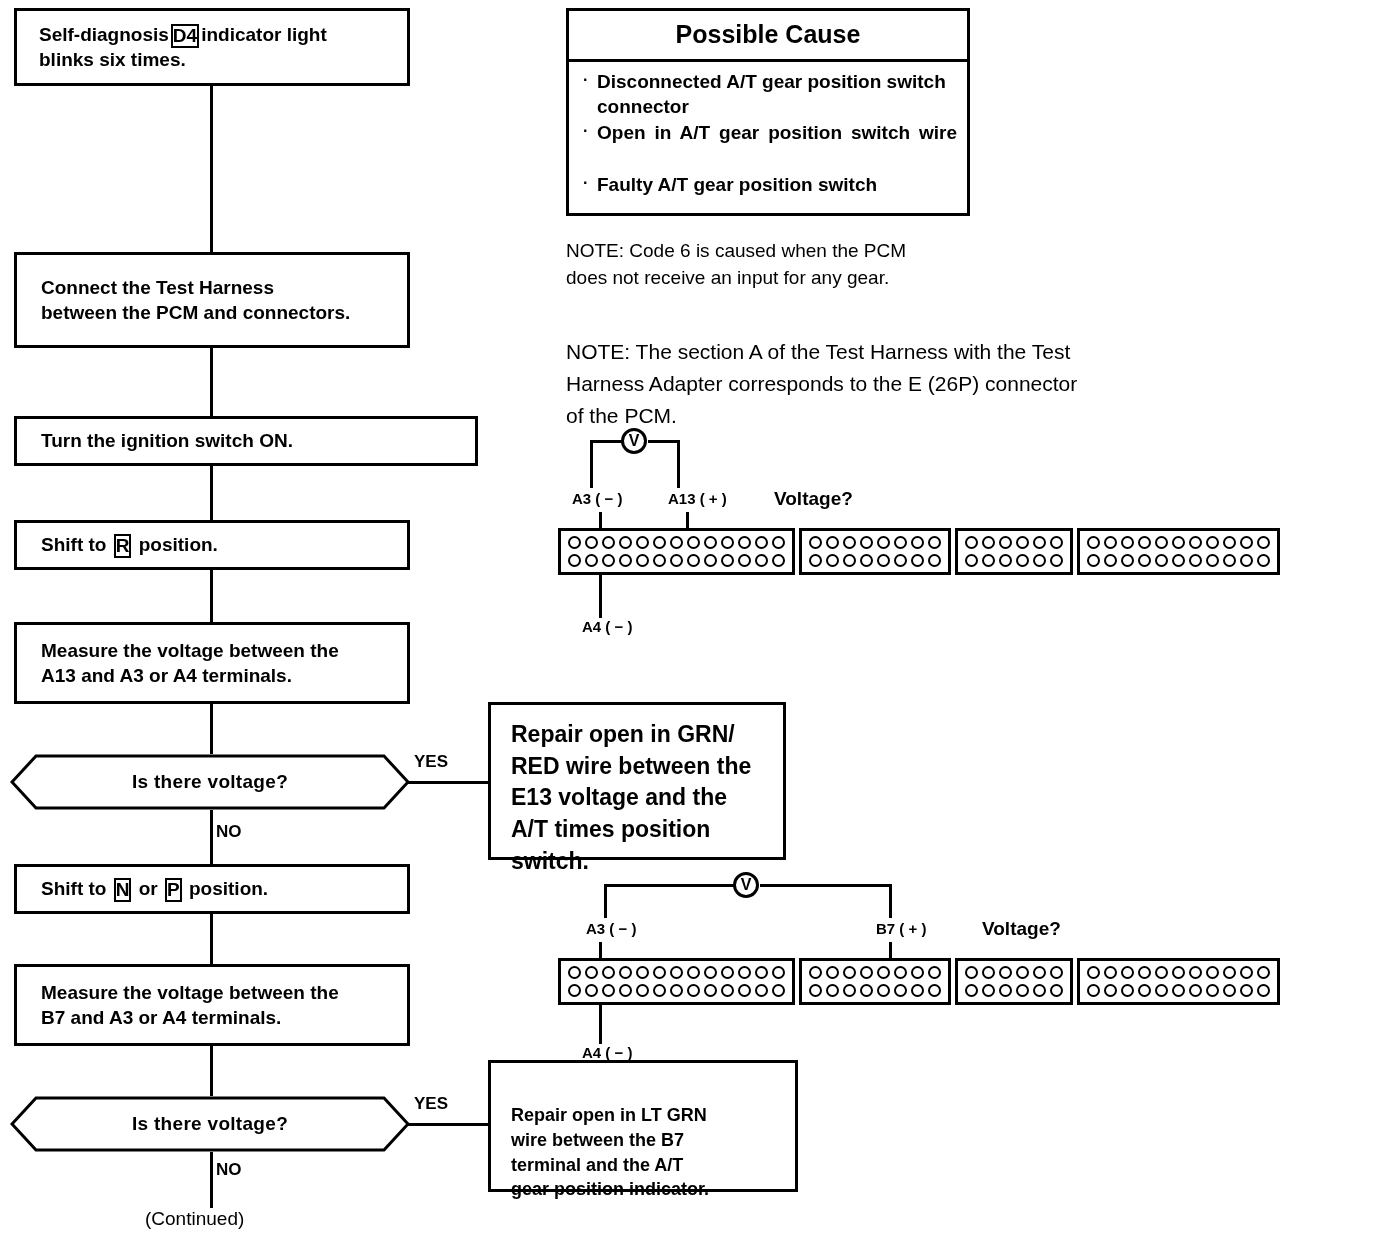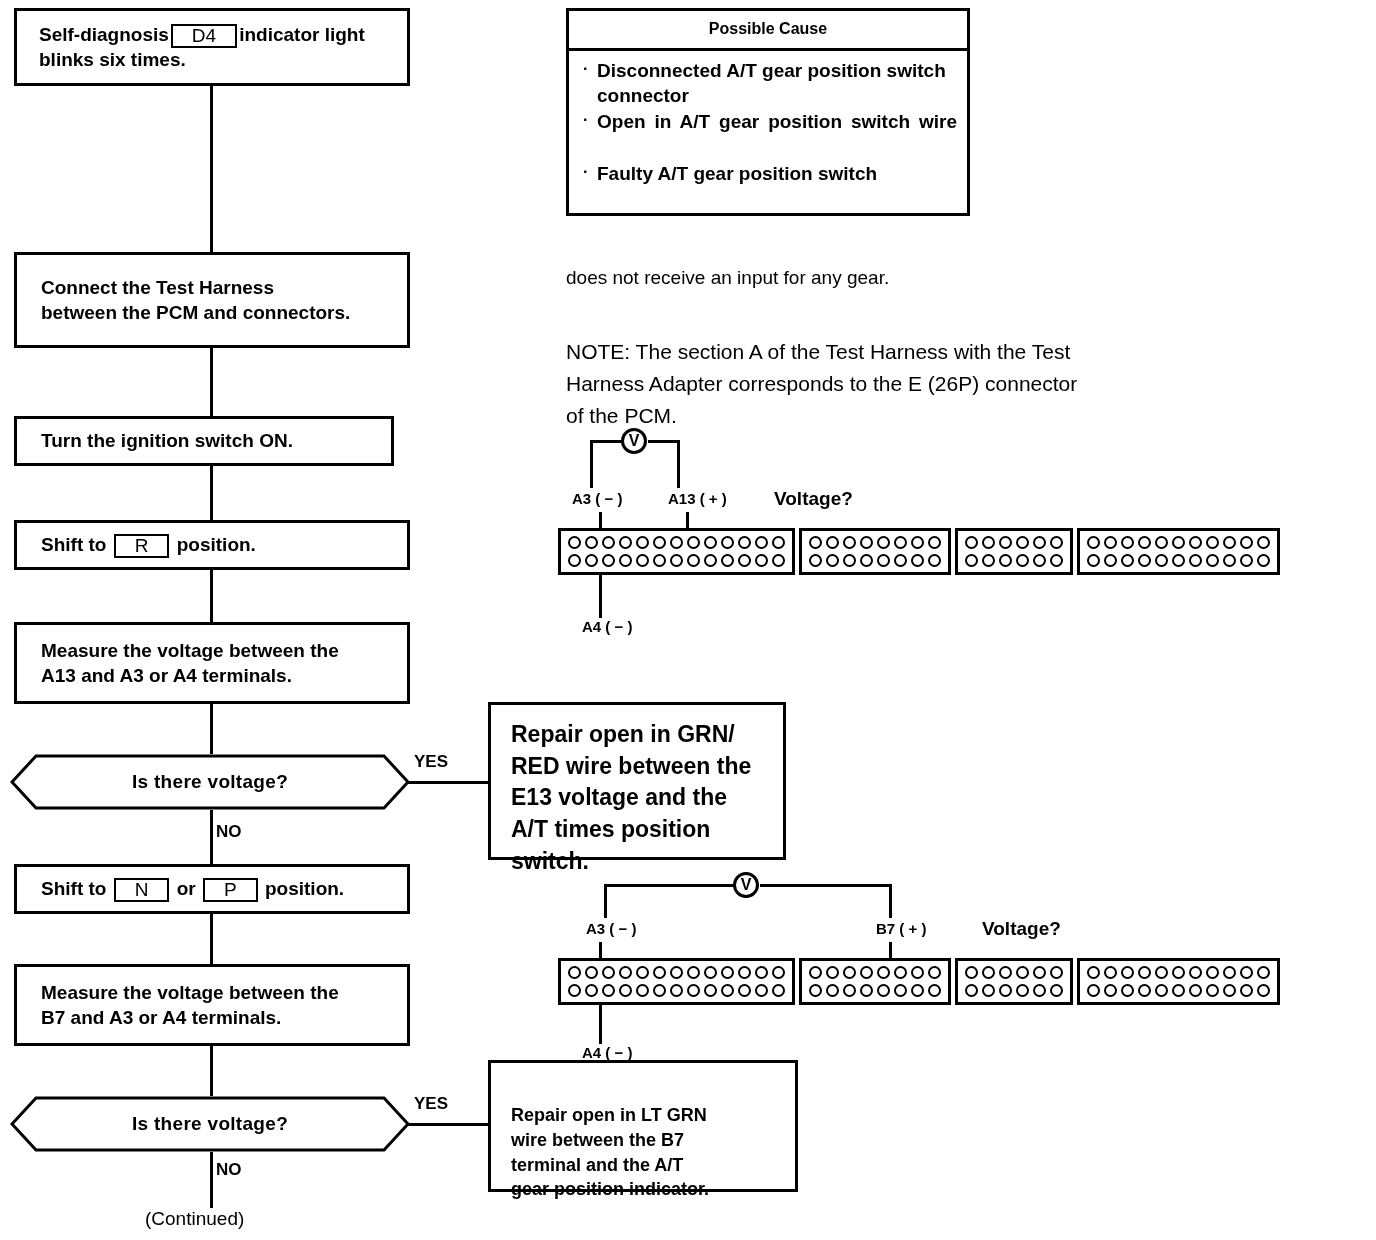--- a/index.html
+++ b/index.html
@@ -30,21 +30,21 @@
   .vline{position:absolute;width:3px;background:#000;}
   .hline{position:absolute;height:3px;background:#000;}
 
   .lbl{position:absolute;font-weight:bold;font-size:17px;}
   .lbl.thin{font-weight:bold;}
 
   
   .pcbox{position:absolute;border:3px solid #000;box-sizing:border-box;background:#fff;}
   .pchead{
     border-bottom:3px solid #000;text-align:center;
-    font-weight:bold;font-size:16px;padding:9px 0 10px;
+    font-weight:bold;font-size:25px;padding:9px 0 10px;
   }
   .pclist{padding:8px 10px 6px 14px;}
   .pcitem{
     display:flex;font-weight:bold;font-size:19px;line-height:1.30;
     margin-bottom:2px;
   }
   .pcbullet{width:14px;flex:0 0 14px;font-size:16px;line-height:1.30;}
   .pctext{flex:1;}
   .just{text-align:justify;}
   .just::after{content:"";display:inline-block;width:100%;}
@@ -74,22 +74,22 @@
   .probe{position:absolute;width:3px;background:#000;}
   .plabel{position:absolute;font-weight:bold;font-size:15px;white-space:nowrap;}
   .plabel.big{font-size:19px;}
   .vmeter{
     position:absolute;width:26px;height:26px;border:3px solid #000;
     border-radius:50%;box-sizing:border-box;background:#fff;
     display:flex;align-items:center;justify-content:center;
     font-weight:bold;font-size:16px;line-height:1;
   }
   .keybox{
-    display:inline-block;border:2px solid #000;padding:0px 19px;
-    line-height:1.05;font-weight:normal;margin:0 2px;
+    display:inline-block;border:2px solid #000;padding:0px 0;
+    line-height:1.05;font-weight:bold;margin:0 2px;
     position:relative;top:1px;
   }
 </style>
 </head>
 <body>
 
 <div class="fbox" style="left:14px;top:8px;width:396px;height:78px;">
   <div class="inner" style="padding-left:22px;">
     <span>Self-diagnosis</span><span class="keybox">D4</span><span>indicator light</span><br>
     <span>blinks six times.</span>
@@ -98,21 +98,21 @@
 <div class="vline" style="left:210px;top:86px;height:166px;"></div>
 
 <div class="fbox" style="left:14px;top:252px;width:396px;height:96px;">
   <div class="inner">
     <span>Connect   the   Test   Harness</span><br>
     <span>between the PCM and connectors.</span>
   </div>
 </div>
 <div class="vline" style="left:210px;top:348px;height:68px;"></div>
 
-<div class="fbox" style="left:14px;top:416px;width:380px;height:50px;">
+<div class="fbox" style="left:14px;top:416px;width:464px;height:50px;">
   <div class="inner">
     <span>Turn the ignition switch ON.</span>
   </div>
 </div>
 <div class="vline" style="left:210px;top:466px;height:54px;"></div>
 
 <div class="fbox" style="left:14px;top:520px;width:396px;height:50px;">
   <div class="inner">
     <span>Shift to</span>
     <span class="keybox">R</span>
@@ -204,21 +204,21 @@
       <span class="pctext just">Open in A/T gear position switch wire</span>
     </div>
     <div class="pcitem">
       <span class="pcbullet">·</span>
       <span class="pctext">Faulty A/T gear position switch</span>
     </div>
   </div>
 </div>
 
 <div class="note" style="left:566px;top:238px;width:520px;">
-  <br>
+  <span>NOTE: Code 6 is caused when the PCM</span><br>
   <span>does not receive an input for any gear.</span>
 </div>
 <div class="note big" style="left:566px;top:336px;width:700px;">
   <span>NOTE:  The section A of the Test Harness with the Test</span><br>
   <span>Harness Adapter corresponds to the E (26P) connector</span><br>
   <span>of the PCM.</span>
 </div>
 
 <div class="connwrap" style="left:558px;top:428px;">
 

